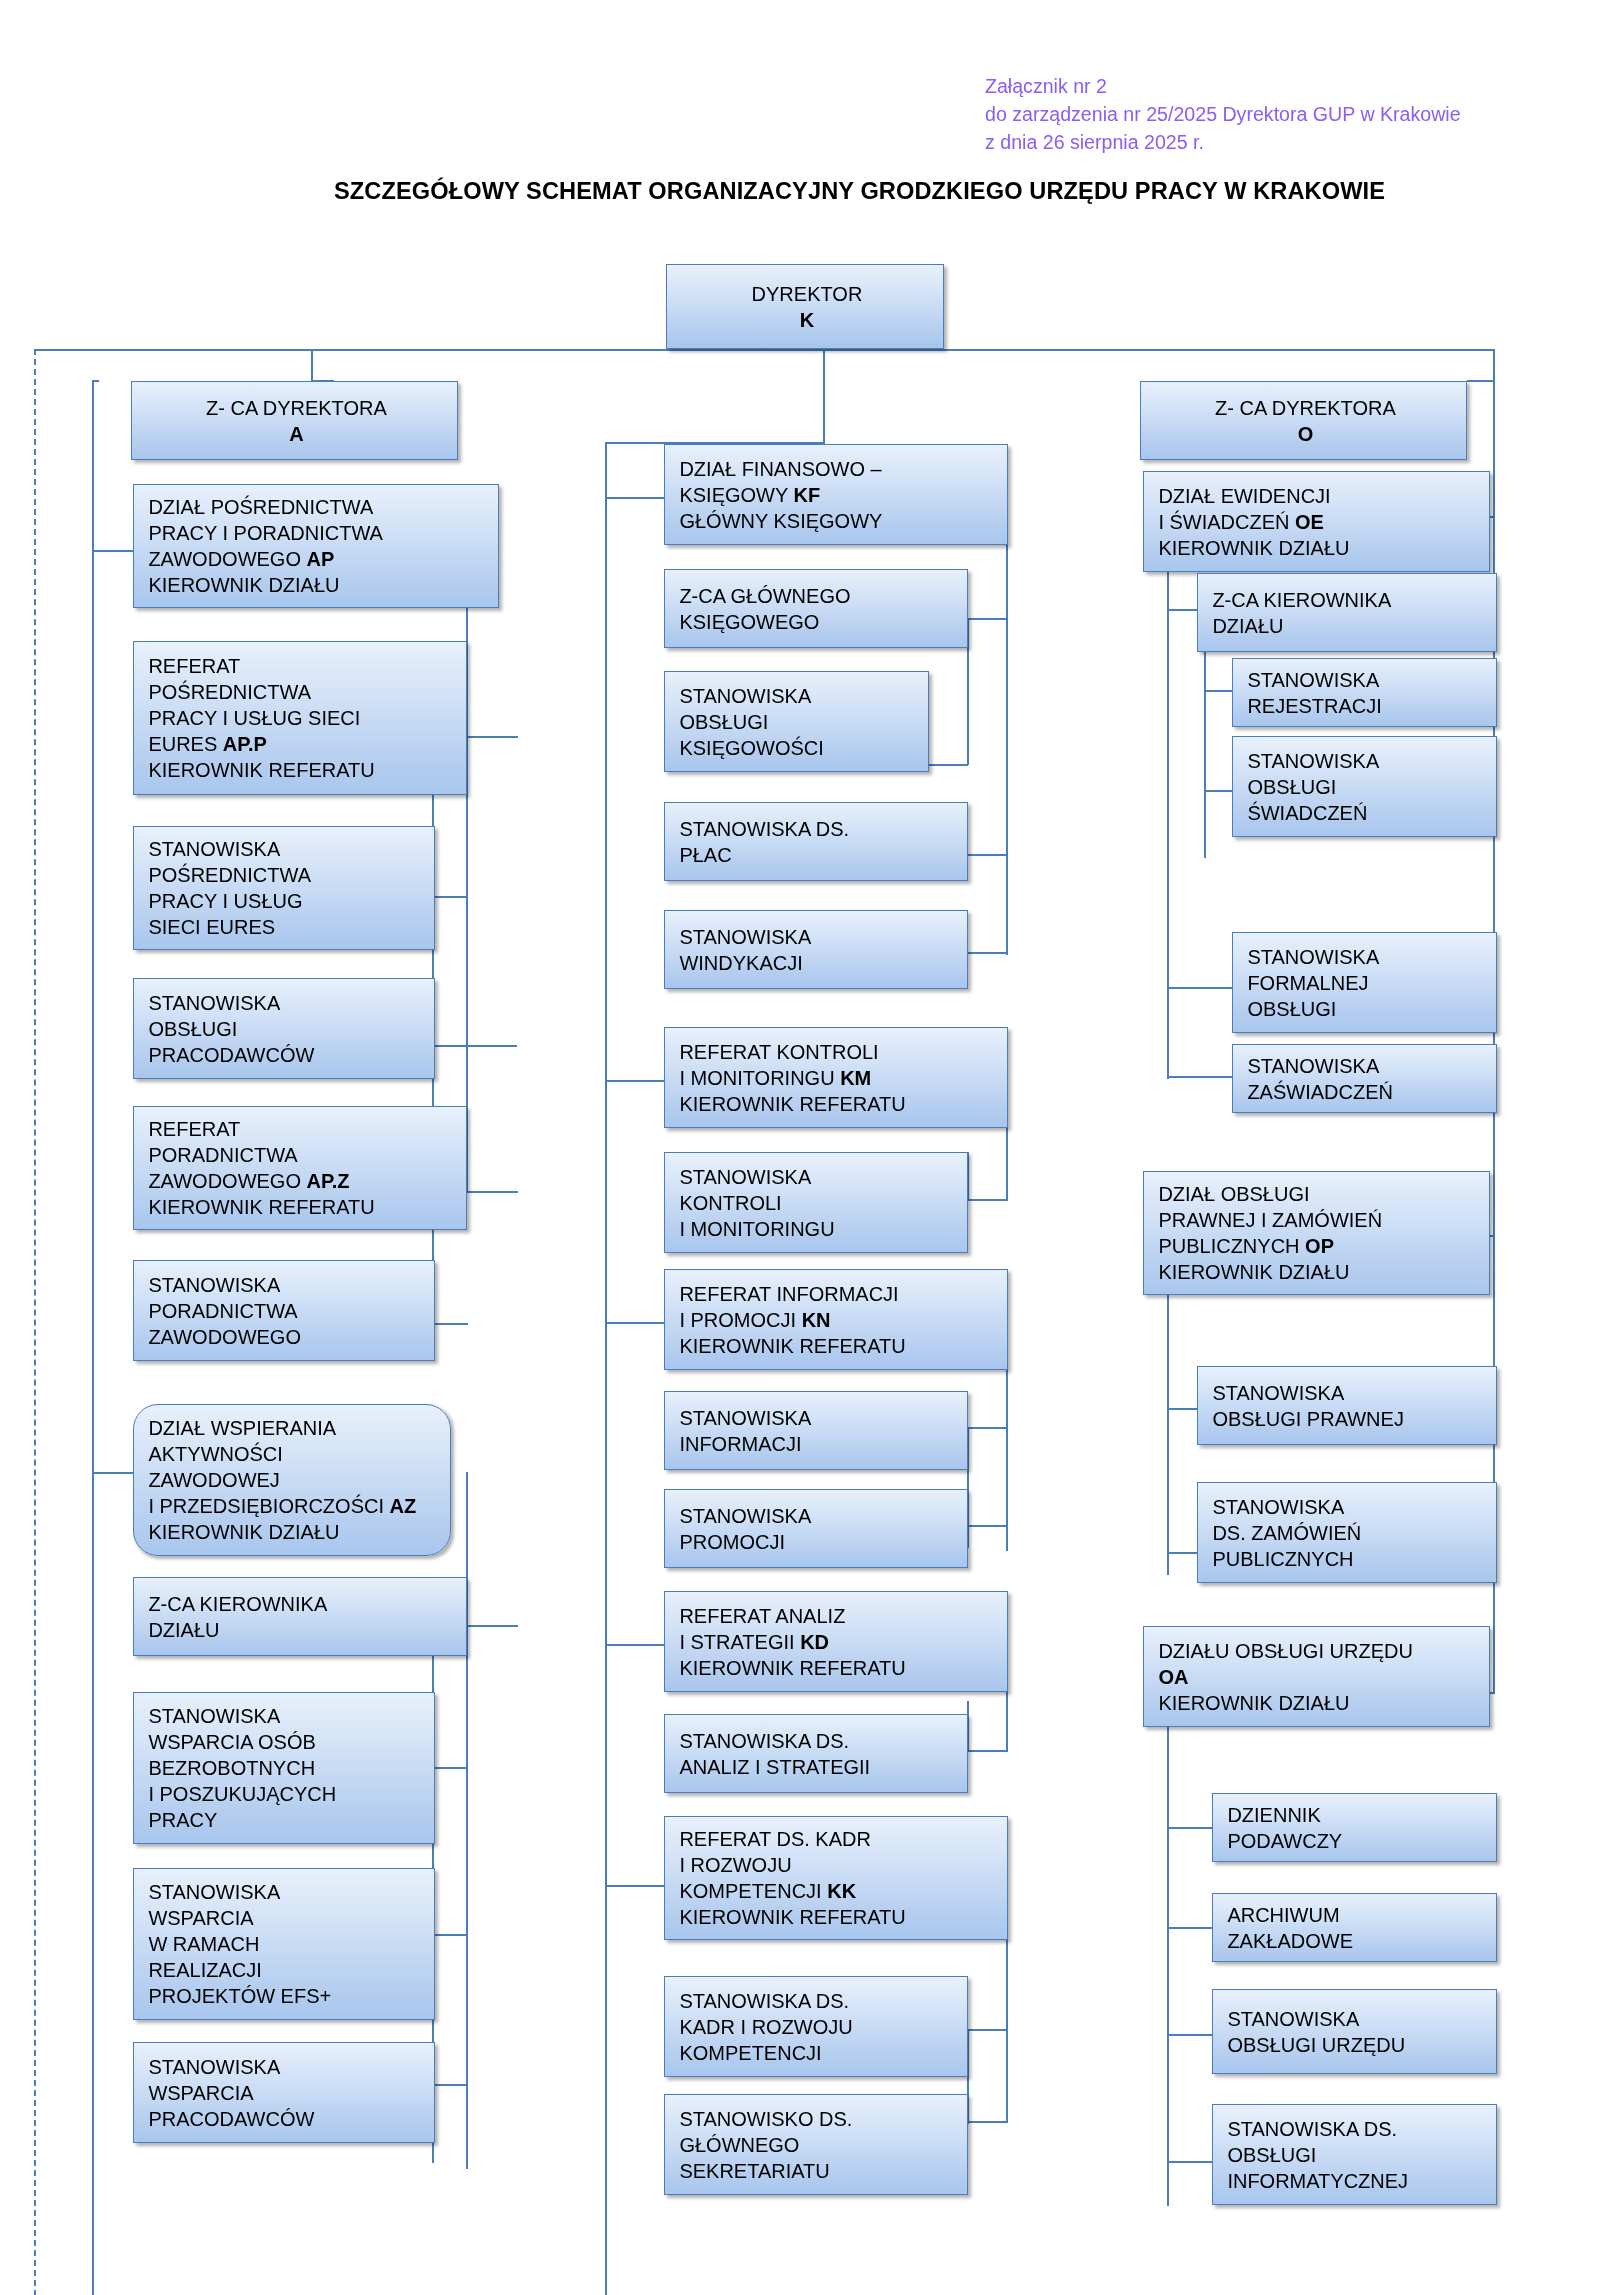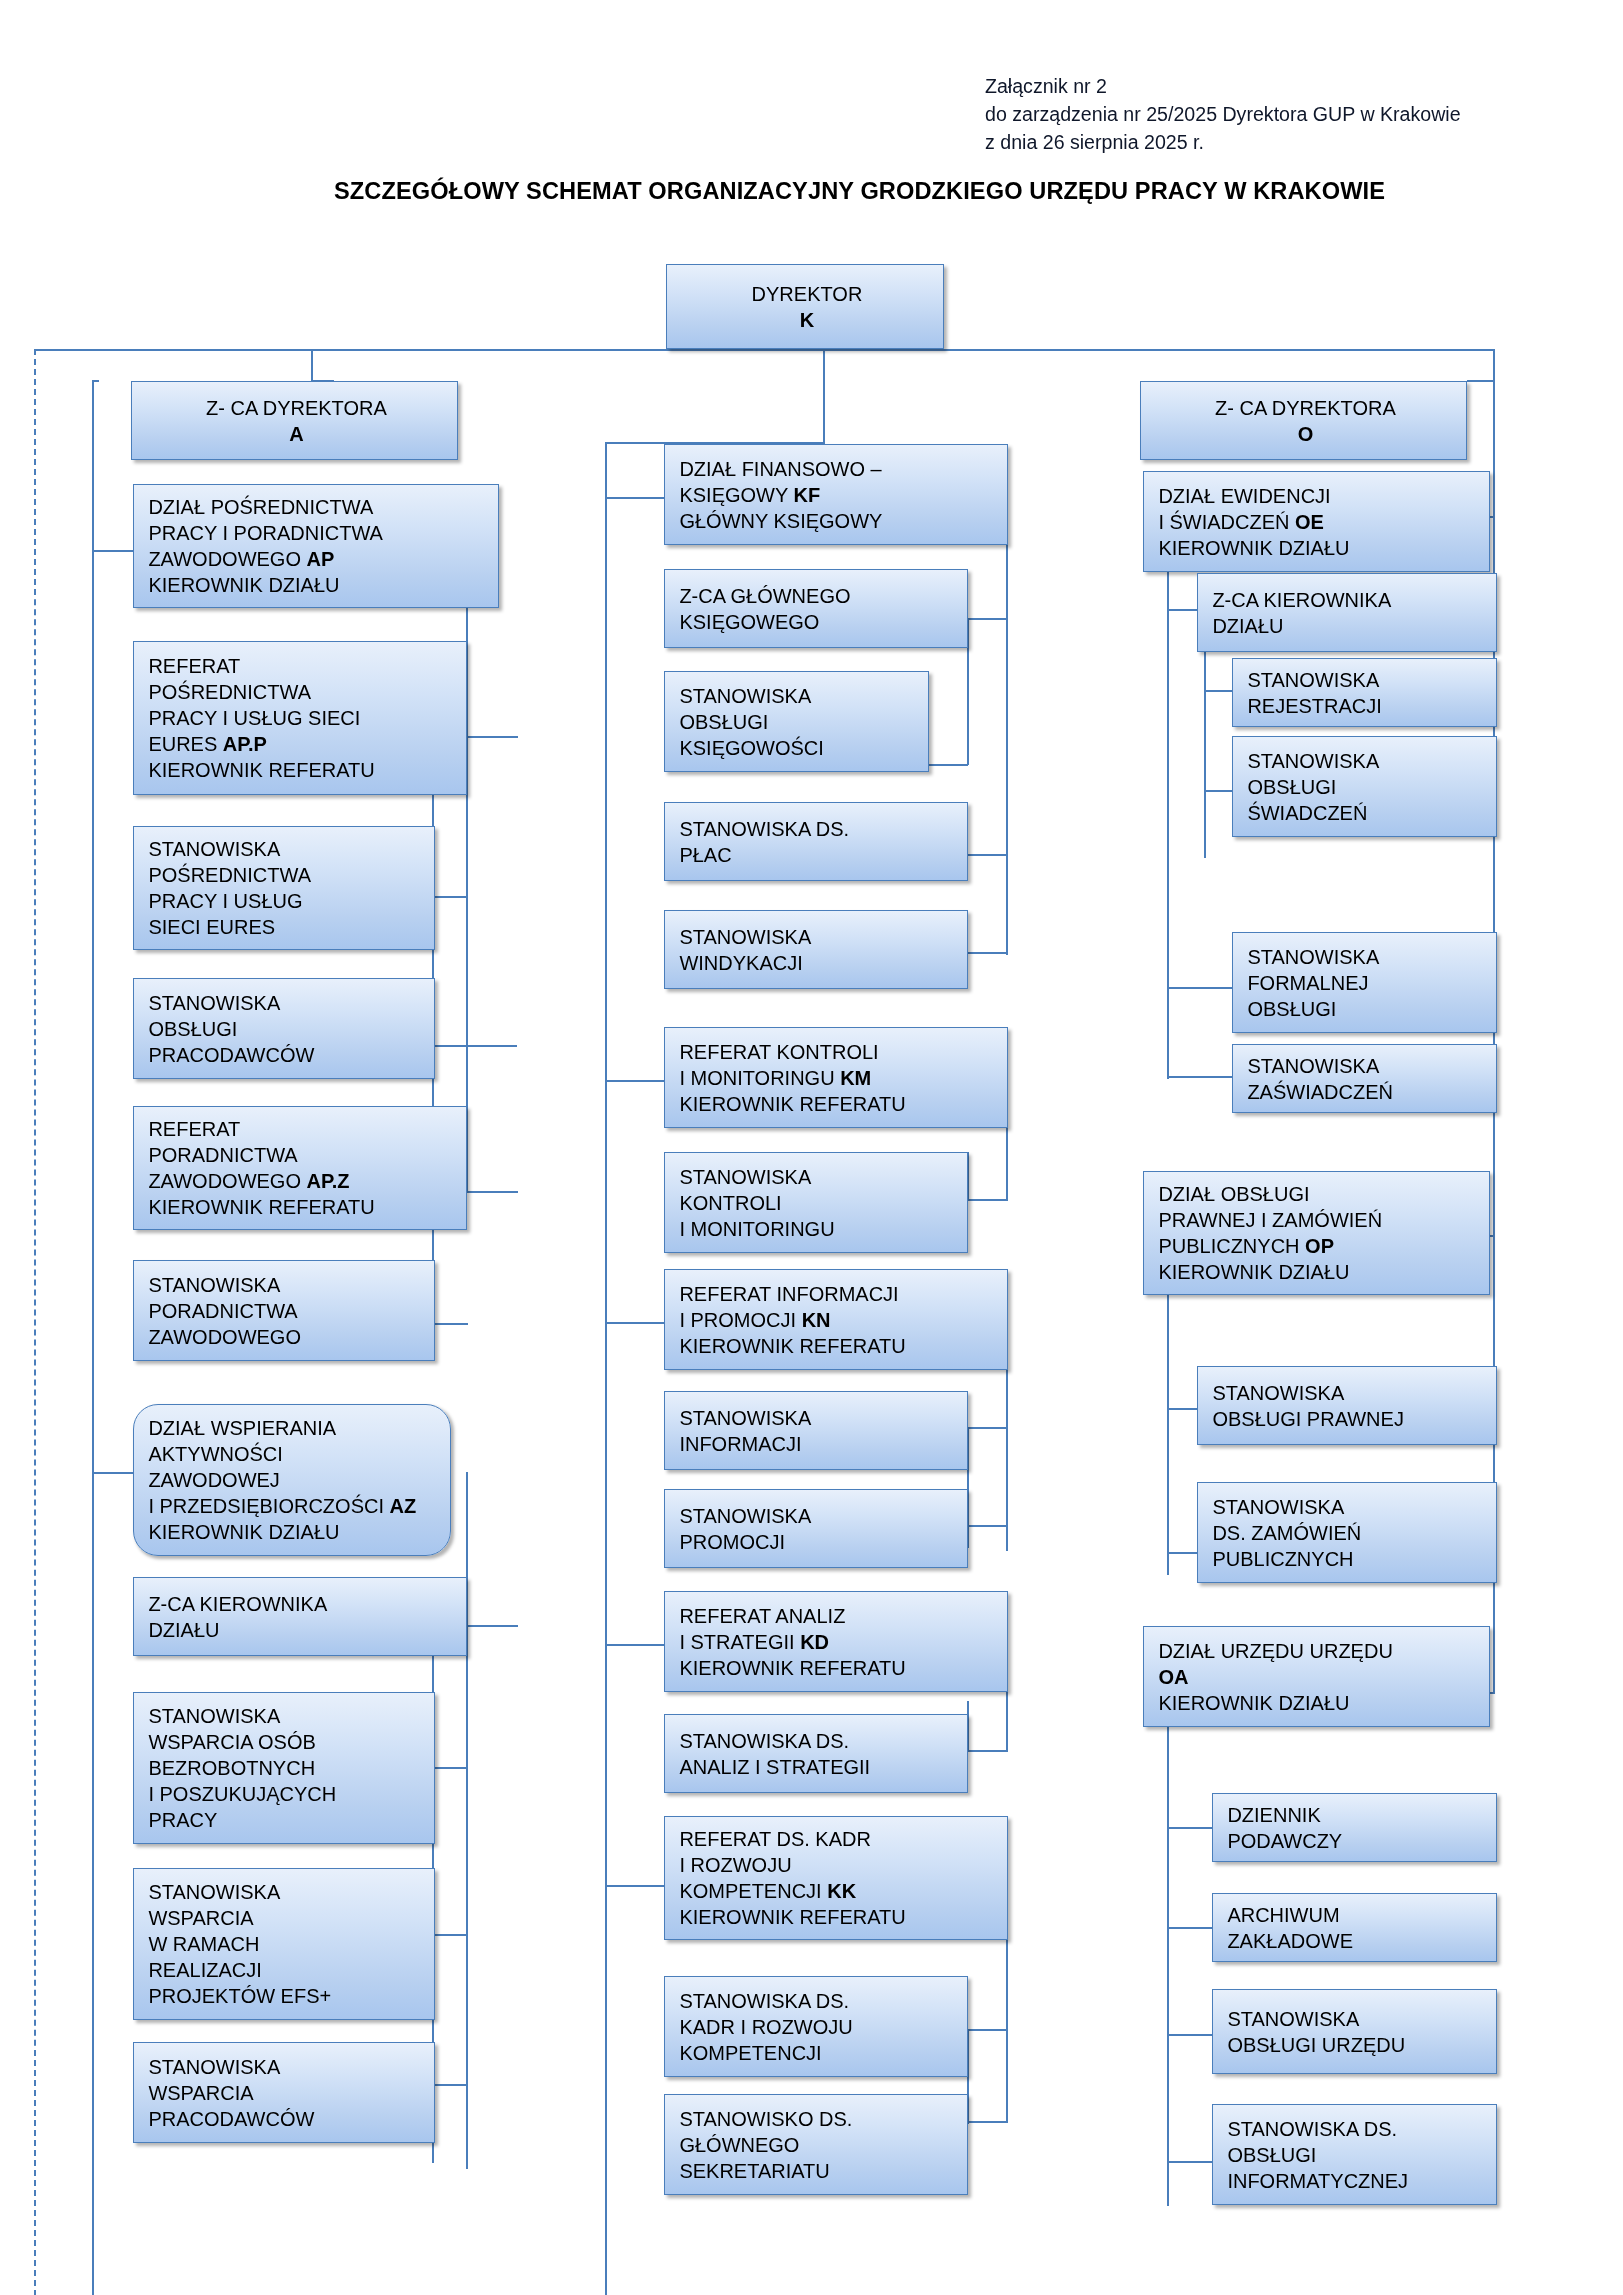--- a/index.html
+++ b/index.html
@@ -16,21 +16,21 @@
     overflow: hidden;
   }
 
   
   #doc-ref {
     position: absolute;
     left: 985px;
     top: 73px;
     font-size: 19.6px;
     line-height: 1.42;
-    color: #0f172a;
+    color: #8b5cf6;
     white-space: pre;
   }
   #chart-title {
     position: absolute;
     left: 0;
     top: 178px;
     width: 1623px;
     text-align: center;
     font-size: 23.6px;
     font-weight: bold;
@@ -395,21 +395,21 @@
 OBSŁUGI PRAWNEJ</div>
 </div>
 
 <div class="node" style="left:1197px; top:1482px; width:300px; height:101px;">
   <div class="txt">STANOWISKA
 DS. ZAMÓWIEŃ
 PUBLICZNYCH</div>
 </div>
 
 <div class="node" style="left:1143px; top:1626px; width:347px; height:101px;">
-  <div class="txt"><span>DZIAŁ URZĘDU URZĘDU
+  <div class="txt"><span>DZIAŁU OBSŁUGI URZĘDU
 </span><b>OA</b><span>
 KIEROWNIK DZIAŁU</span></div>
 </div>
 
 <div class="node" style="left:1212px; top:1793px; width:285px; height:69px;">
   <div class="txt">DZIENNIK
 PODAWCZY</div>
 </div>
 
 <div class="node" style="left:1212px; top:1893px; width:285px; height:69px;">

